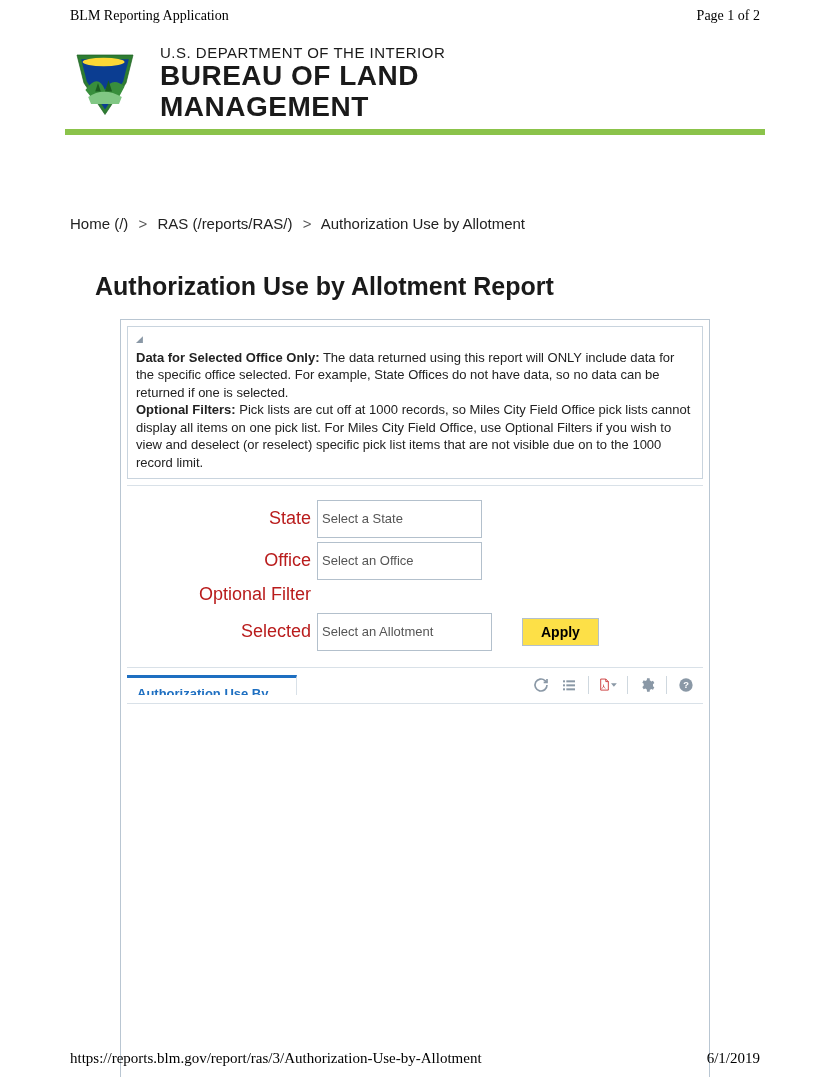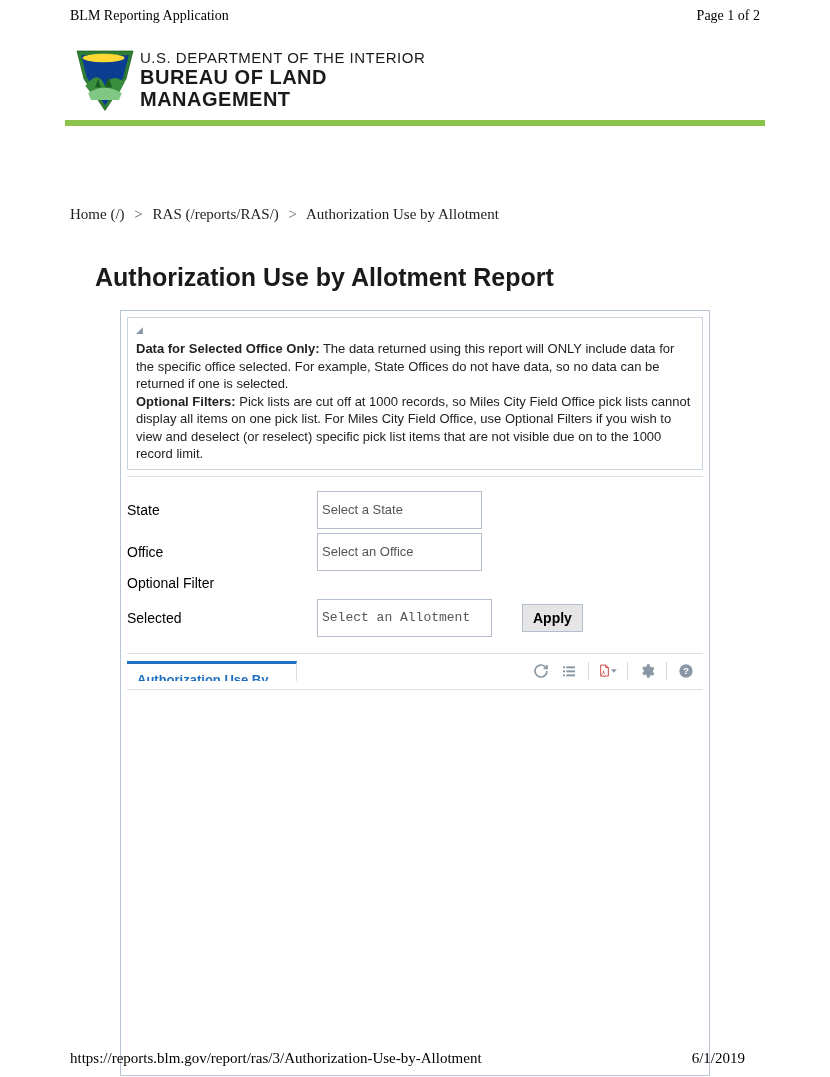--- a/index.html
+++ b/index.html
@@ -22,45 +22,44 @@
       display: flex;
       align-items: center;
       padding: 20px 70px 0 70px;
     }
     .logo-wrap {
       width: 70px;
       height: 70px;
       position: relative;
     }
     .brand-text {
-      margin-left: 0;
+      margin-left: 20px;
       font-family: "Arial Narrow", Arial, sans-serif;
     }
     .brand-text .dept {
       font-size: 15px;
       letter-spacing: 0.5px;
       color: #1a1a1a;
     }
     .brand-text .bureau {
-      font-size: 20px;
+      font-size: 28px;
       font-weight: bold;
       letter-spacing: 0.5px;
       color: #1a1a1a;
       line-height: 1.1;
     }
     .green-bar {
       margin: 6px 65px 0 65px;
       height: 6px;
       background: #8bc34a;
     }
     .breadcrumb {
       padding: 80px 70px 0 70px;
       font-size: 15px;
       color: #222;
-      font-family: Liberation Serif, serif;
     }
     .breadcrumb span.sep { margin: 0 6px; color: #555; }
     .page-title {
       padding: 40px 0 0 95px;
       font-size: 25px;
       font-weight: bold;
       color: #1a1a1a;
     }
     .report-panel {
       margin: 18px 0 0 120px;
@@ -88,41 +87,41 @@
       margin: 0 6px;
       border-top: 1px solid #d9e1e8;
     }
     .filter-row {
       display: flex;
       align-items: center;
       margin: 4px 0;
     }
     .filter-row label {
       width: 190px;
-      text-align: left;
-      font-size: 14px;
-      color: #000000;
+      text-align: right;
+      font-size: 18px;
+      color: #b91c1c;
       padding-right: 6px;
     }
     .filter-input {
       width: 165px;
       height: 38px;
       border: 1px solid #b3c0cc;
       font-size: 13px;
       padding: 18px 4px;
       color: #555;
       background: #fff;
     }
-    .filter-input.wide { width: 175px; font-family: Liberation Mono, monospace; }
+    .filter-input.wide { width: 175px; }
     .apply-btn {
       margin-left: 30px;
       height: 28px;
-      padding: 0 10px;
+      padding: 0 18px;
       border: 1px solid #b3c0cc;
-      background: #e5e5e5;
+      background: #fde047;
       font-size: 14px;
       font-weight: bold;
       cursor: pointer;
     }
     .tab-bar {
       margin: 0 6px;
       border-top: 1px solid #d9e1e8;
       display: flex;
       align-items: center;
       height: 36px;
@@ -163,21 +162,21 @@
     }
     .report-body {
       margin: 0 6px 6px 6px;
       border-top: 1px solid #d9e1e8;
       height: 380px;
     }
     .page-footer {
       position: absolute;
       bottom: 10px;
       left: 0;
-      right: 15px;
+      right: 0;
       display: flex;
       justify-content: space-between;
       padding: 0 70px;
       font-family: "Times New Roman", serif;
       font-size: 15px;
     }
     .pdf-icon-box { display: inline-flex; align-items: center; gap: 2px; color: #c62828; }
   </style>
 </head>
 <body>

